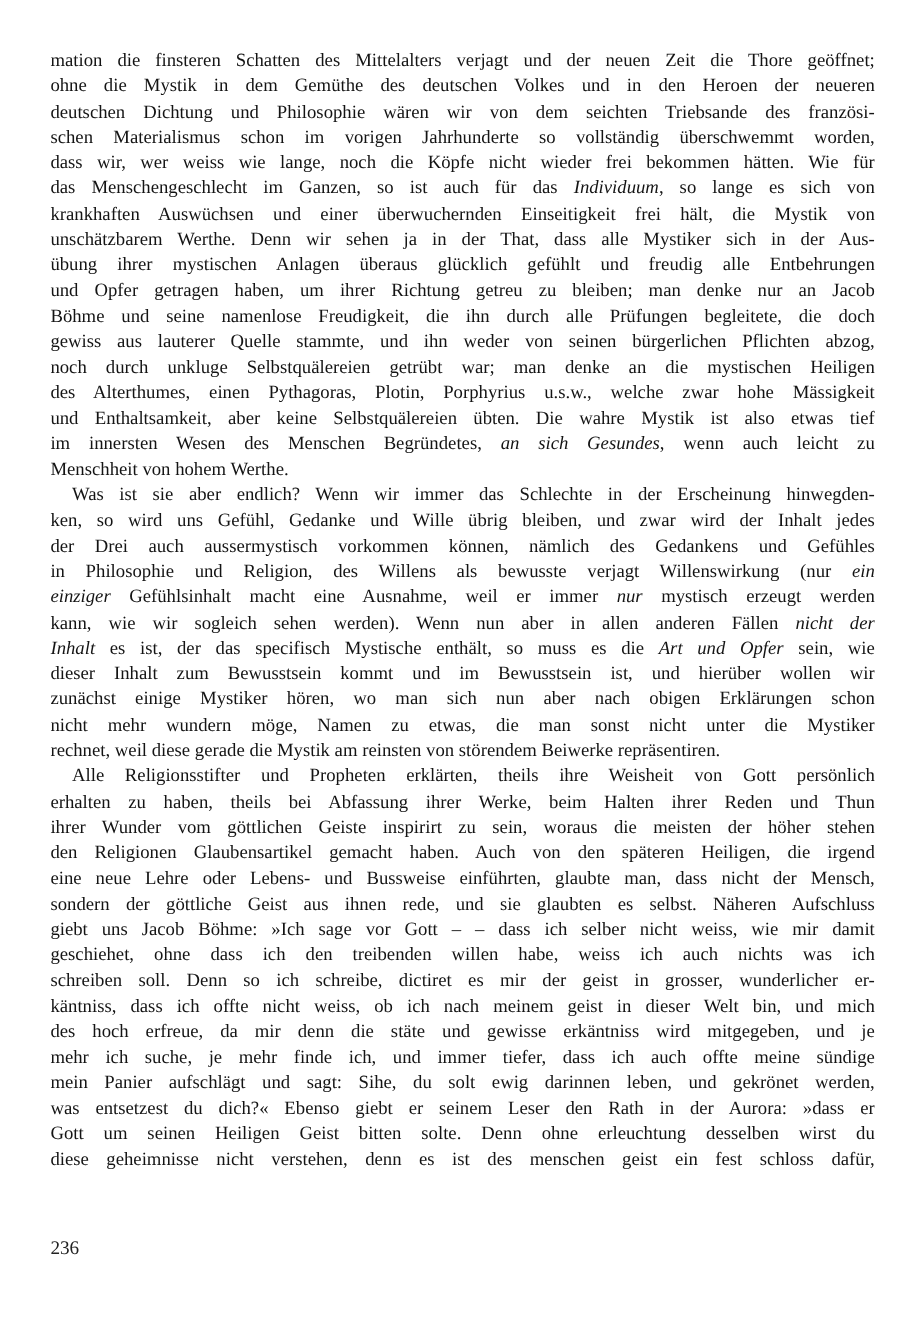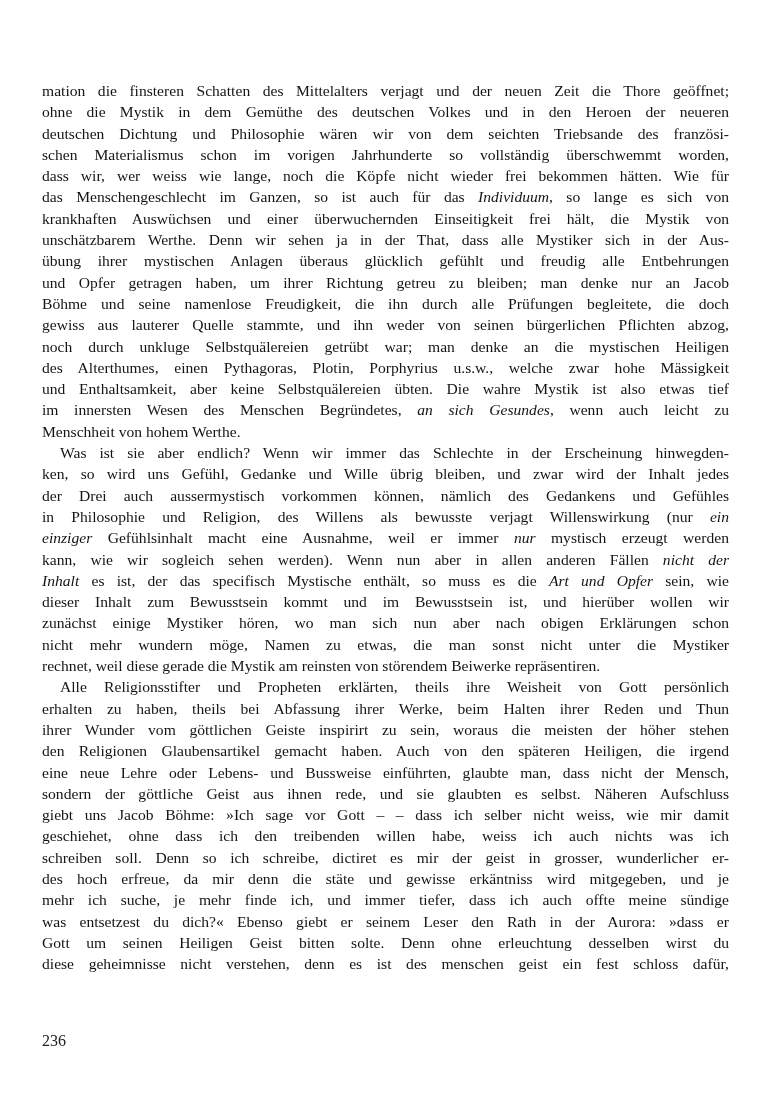--- a/index.html
+++ b/index.html
@@ -14,21 +14,20 @@
     background: #ffffff;
     color: #111111;
   }
   .text-block {
     position: absolute;
     left: 42px; top: 40px;
     width: 687px;
     font-family: "Liberation Serif", "DejaVu Serif", serif;
     font-size: 15.6px;
     color: #141414;
-    margin-top: 40px;
   }
   .line {
     height: 21.3px;
     line-height: 21.3px;
     text-align: justify;
     text-align-last: justify;
     overflow: hidden;
     white-space: nowrap;
   }
   .line.last {
@@ -85,20 +84,22 @@
       <div class="line last"><span>rechnet, weil diese gerade die Mystik am reinsten von störendem Beiwerke repräsentiren.</span></div>
       <div class="line indent"><span>Alle Religionsstifter und Propheten erklärten, theils ihre Weisheit von Gott persönlich</span></div>
       <div class="line"><span>erhalten zu haben, theils bei Abfassung ihrer Werke, beim Halten ihrer Reden und Thun</span></div>
       <div class="line"><span>ihrer Wunder vom göttlichen Geiste inspirirt zu sein, woraus die meisten der höher stehen</span></div>
       <div class="line"><span>den Religionen Glaubensartikel gemacht haben. Auch von den späteren Heiligen, die irgend</span></div>
       <div class="line"><span>eine neue Lehre oder Lebens- und Bussweise einführten, glaubte man, dass nicht der Mensch,</span></div>
       <div class="line"><span>sondern der göttliche Geist aus ihnen rede, und sie glaubten es selbst. Näheren Aufschluss</span></div>
       <div class="line"><span>giebt uns Jacob Böhme: »Ich sage vor Gott – – dass ich selber nicht weiss, wie mir damit</span></div>
       <div class="line"><span>geschiehet, ohne dass ich den treibenden willen habe, weiss ich auch nichts was ich</span></div>
       <div class="line"><span>schreiben soll. Denn so ich schreibe, dictiret es mir der geist in grosser, wunderlicher er-</span></div>
+      <div class="line"><span>käntniss, dass ich offte nicht weiss, ob ich nach meinem geist in dieser Welt bin, und mich</span></div>
       <div class="line"><span>des hoch erfreue, da mir denn die stäte und gewisse erkäntniss wird mitgegeben, und je</span></div>
       <div class="line"><span>mehr ich suche, je mehr finde ich, und immer tiefer, dass ich auch offte meine sündige</span></div>
+      <div class="line"><span>mein Panier aufschlägt und sagt: Sihe, du solt ewig darinnen leben, und gekrönet werden,</span></div>
       <div class="line"><span>was entsetzest du dich?« Ebenso giebt er seinem Leser den Rath in der Aurora: »dass er</span></div>
       <div class="line"><span>Gott um seinen Heiligen Geist bitten solte. Denn ohne erleuchtung desselben wirst du</span></div>
       <div class="line"><span>diese geheimnisse nicht verstehen, denn es ist des menschen geist ein fest schloss dafür,</span></div>
     </div>
   <div class="page-number">236</div>
 </div>
 
 </body></html>

